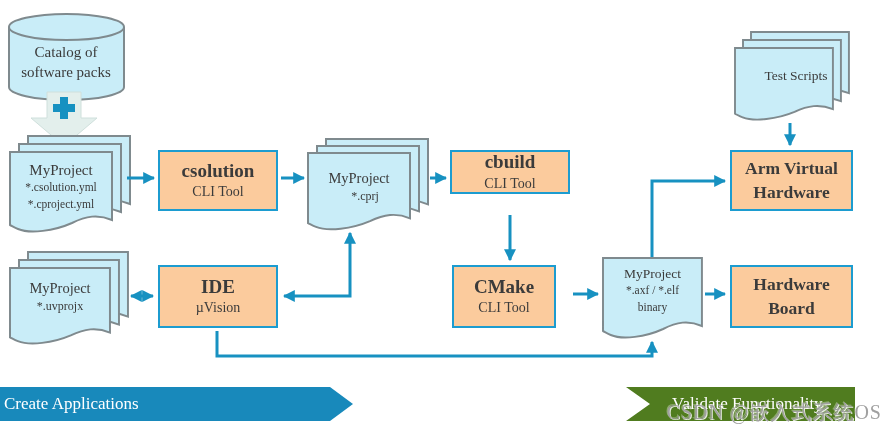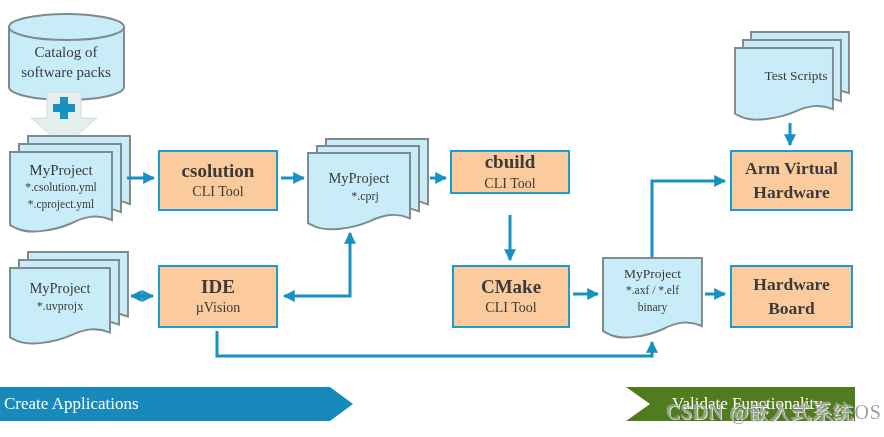--- a/index.html
+++ b/index.html
@@ -145,21 +145,21 @@
   <div class="node" style="left:158px;top:150px;width:120px;height:61px;">
     <div class="t">csolution</div>
     <div class="s">CLI Tool</div>
   </div>
 
   <div class="node" style="left:450px;top:150px;width:120px;height:44px;">
     <div class="t">cbuild</div>
     <div class="s">CLI Tool</div>
   </div>
 
-  <div class="node" style="left:452px;top:265px;width:118px;height:63px;">
+  <div class="node" style="left:452px;top:265px;width:104px;height:63px;">
     <div class="t">CMake</div>
     <div class="s">CLI Tool</div>
   </div>
 
   <div class="node" style="left:158px;top:265px;width:120px;height:63px;">
     <div class="t">IDE</div>
     <div class="s">µVision</div>
   </div>
 
   <div class="node" style="left:730px;top:150px;width:123px;height:61px;">

